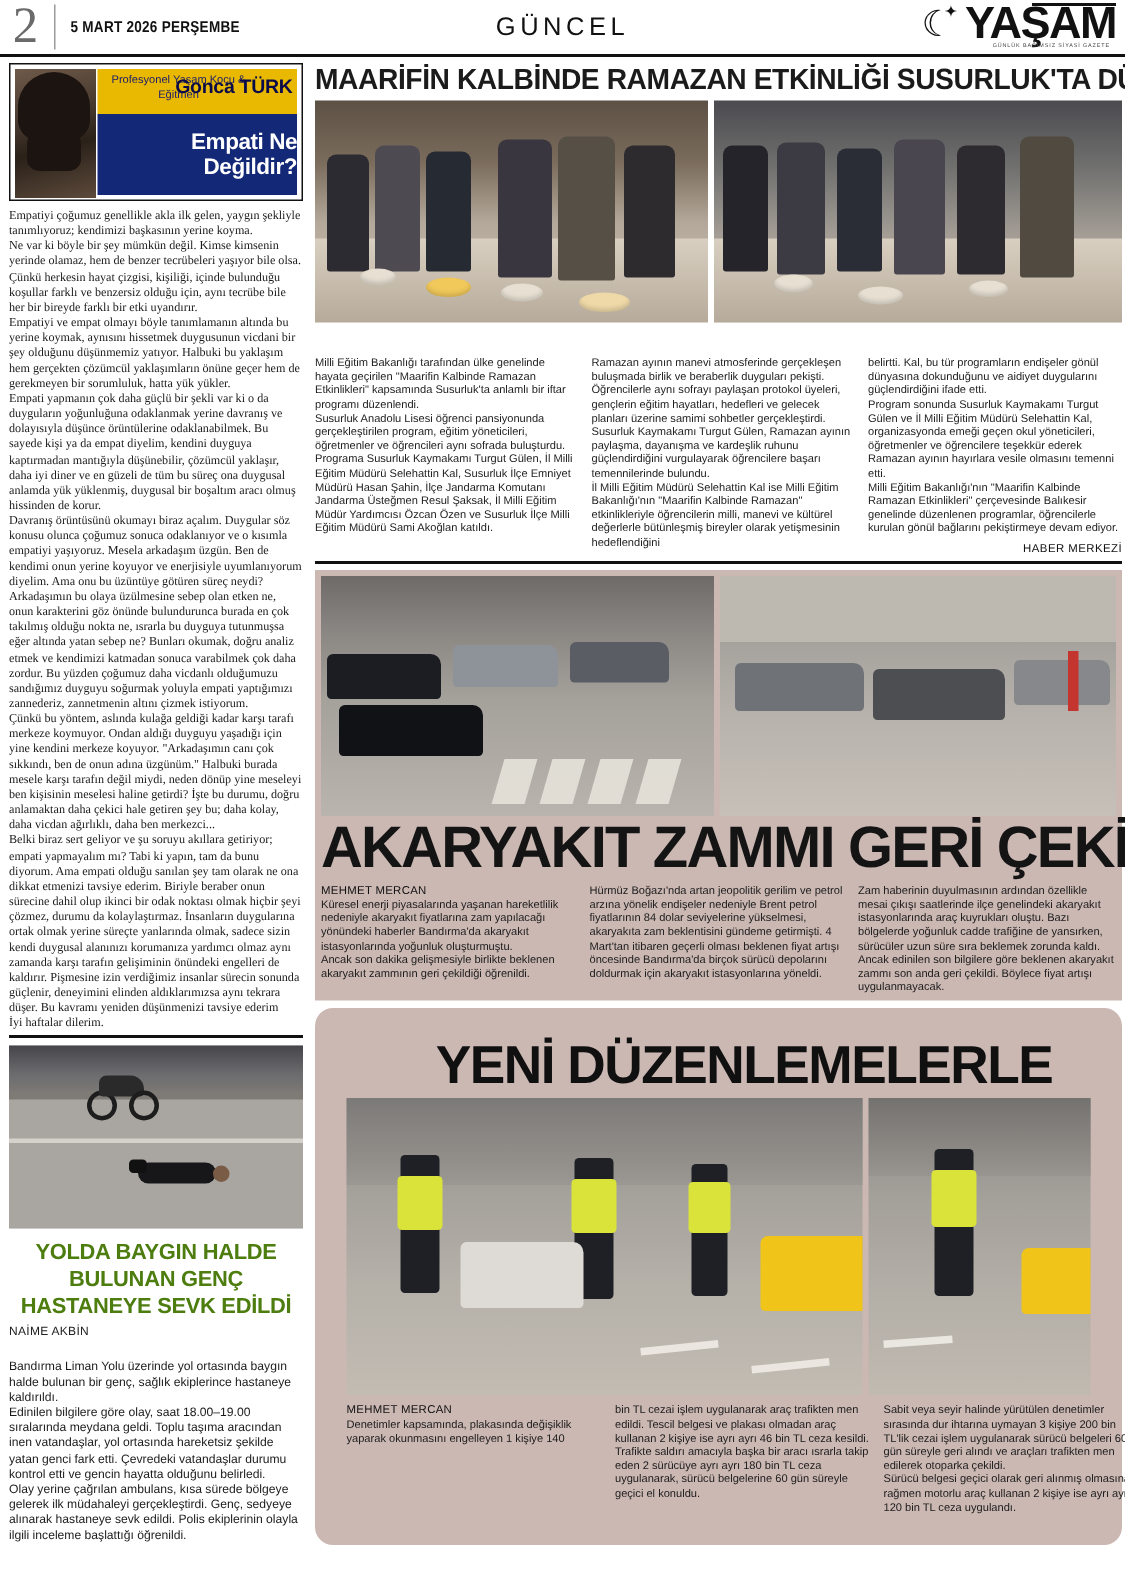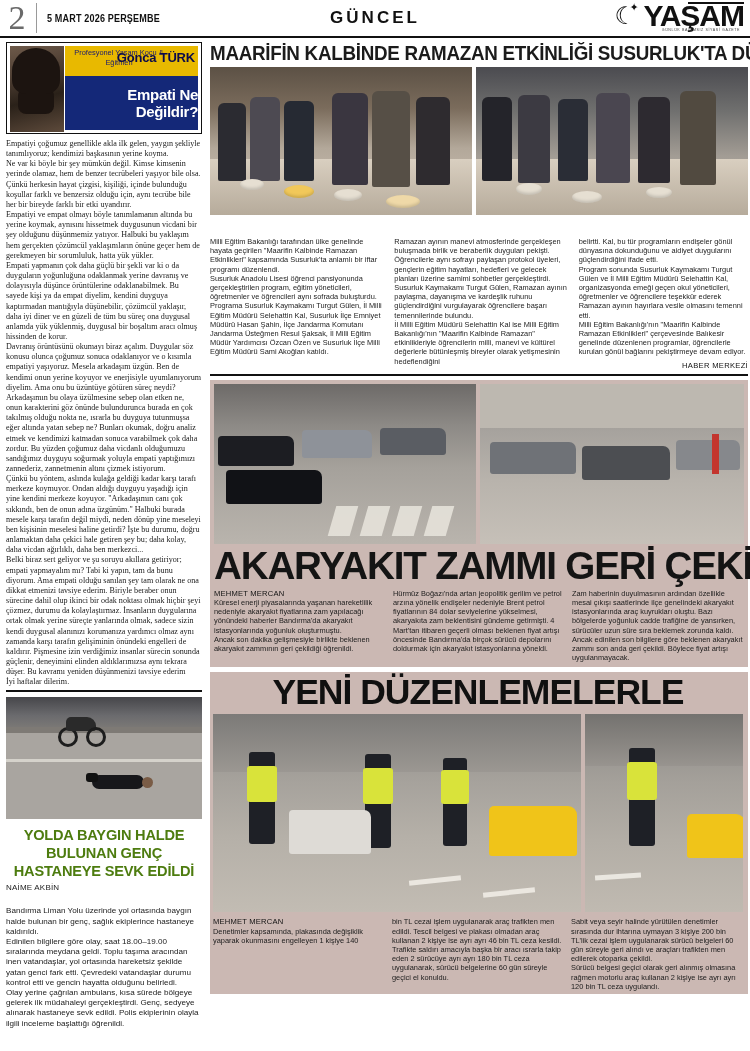--- a/index.html
+++ b/index.html
@@ -23,21 +23,21 @@
     font-weight: 400;
   }
   .vrule { width: 1px; height: 30px; background: #9a9a9a; margin: 0 10px 0 2px; }
   .md-date {
     font-family: "Liberation Sans", sans-serif;
     font-size: 10.5px; font-weight: bold; letter-spacing: .2px;
     color: #111; transform: scaleX(0.86); transform-origin: left center;
   }
   .md-section {
     position: absolute; left: 0; right: 0; text-align: center;
-    font-size: 17px; font-weight: bold; letter-spacing: 3px; color: #111;
+    font-size: 17px; font-weight: normal; letter-spacing: 3px; color: #111;
   }
   .brand {
     position: absolute; right: 6px; top: 1px;
     display: flex; align-items: flex-start;
   }
   .brand-logo { width: 30px; height: 28px; position: relative; }
   .brand-logo .crescent {
     position: absolute; left: 1px; top: 4px;
     font-size: 24px; line-height: 22px; color: #111;
     font-family: "DejaVu Sans", sans-serif;
@@ -179,21 +179,21 @@
     font-size:39px; font-weight:bold; color:#141414; line-height:38px;
     letter-spacing:-1.2px; white-space:nowrap;
   }
   .h2-cond { display:inline-block; transform:scaleX(0.99); transform-origin:left center; }
   .cols3b { display:flex; gap:8px; width:530px; margin-top:4px; }
   .c3b { width:171px; font-size:7.4px; line-height:9.2px; color:#1b1b1b; }
   .c3b p { margin:0; }
   .byline2 { font-size:7.6px; letter-spacing:.2px; color:#111; }
 
   
-  .block3 { width:538px; margin-top:5px; background:#cbb8b3; padding:3px; }
+  .block3 { width:538px; margin-top:5px; background:#cbb8b3; padding:21px;border-radius:12px; }
   .headline-3 {
     width:530px; text-align:center;
     font-size:35.5px; font-weight:bold; color:#101010; line-height:35px; letter-spacing:-1px;
   }
   .h3l { display:block; white-space:nowrap; }
   .ph-row3 { display:flex; gap:4px; margin-top:4px; }
   .ph5 { width:368px; height:198px; position:relative; overflow:hidden;
     background:linear-gradient(180deg,#8d8b88 0%,#a6a29c 34%,#b5b0a8 62%,#c2bcb3 100%); }
   .ph6 { width:158px; height:198px; position:relative; overflow:hidden;
     background:linear-gradient(180deg,#8a8885 0%,#a4a09a 34%,#b3aea6 64%,#c0bab1 100%); }

